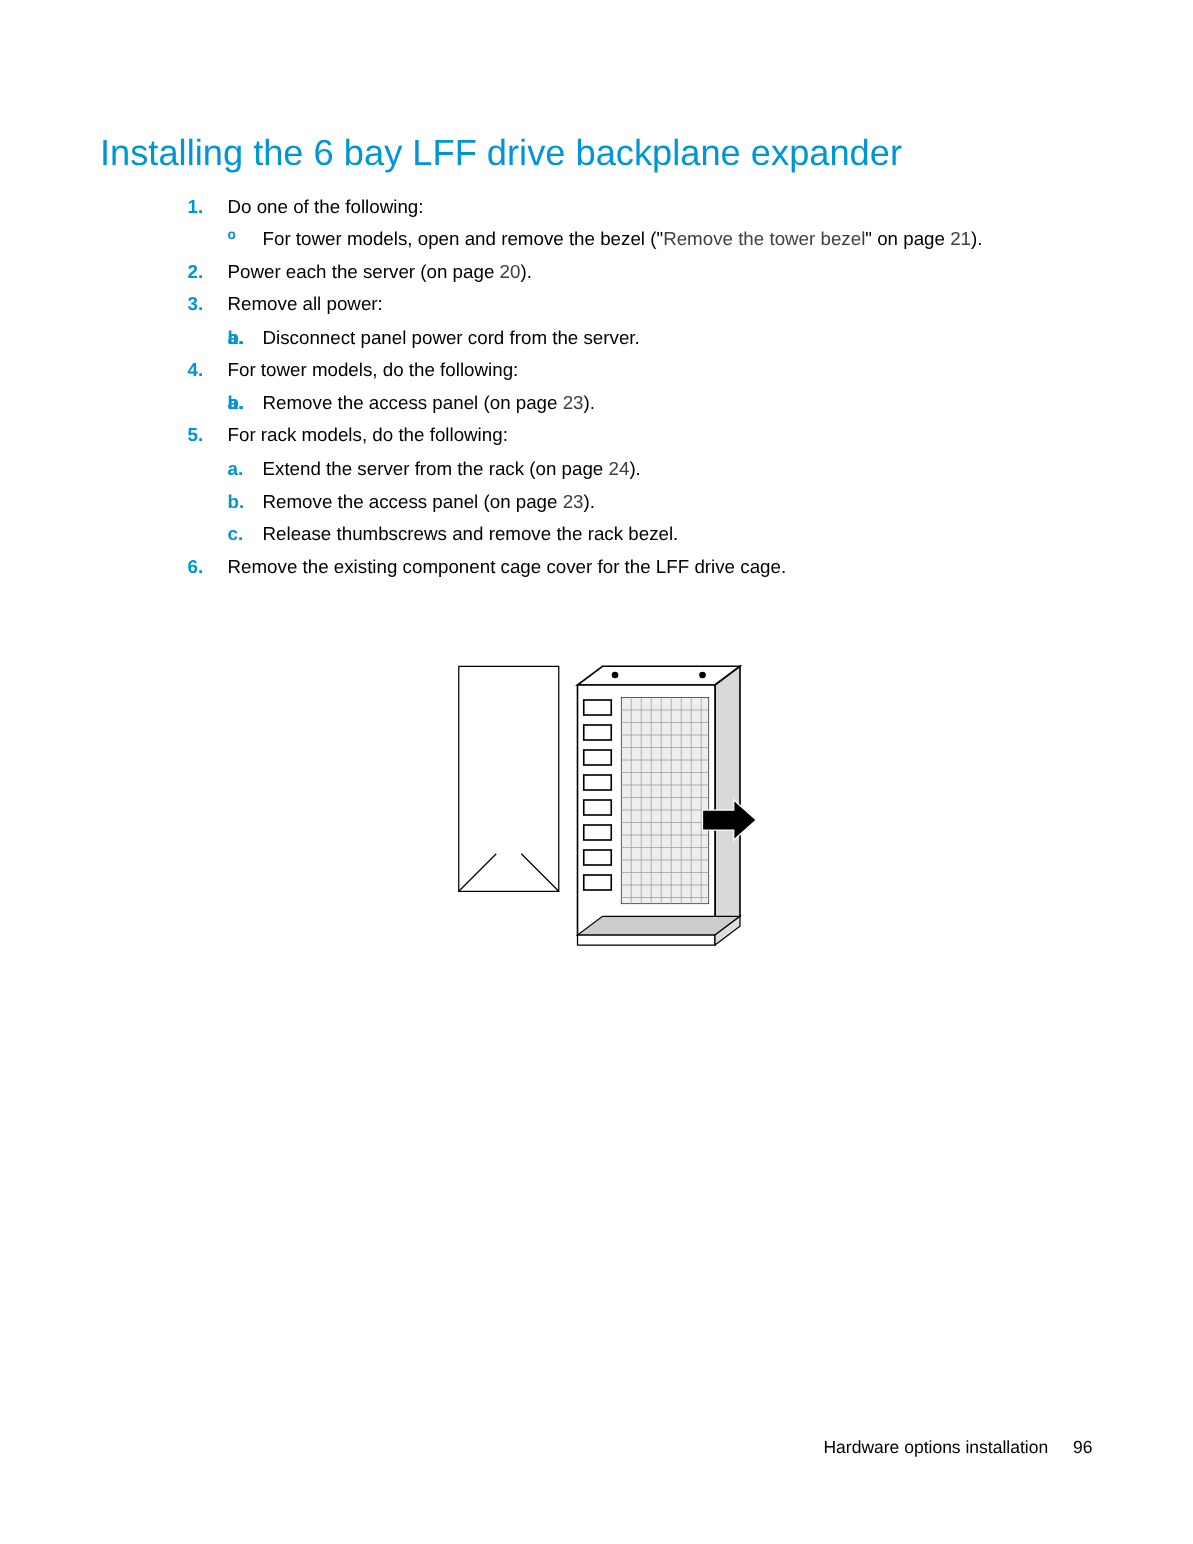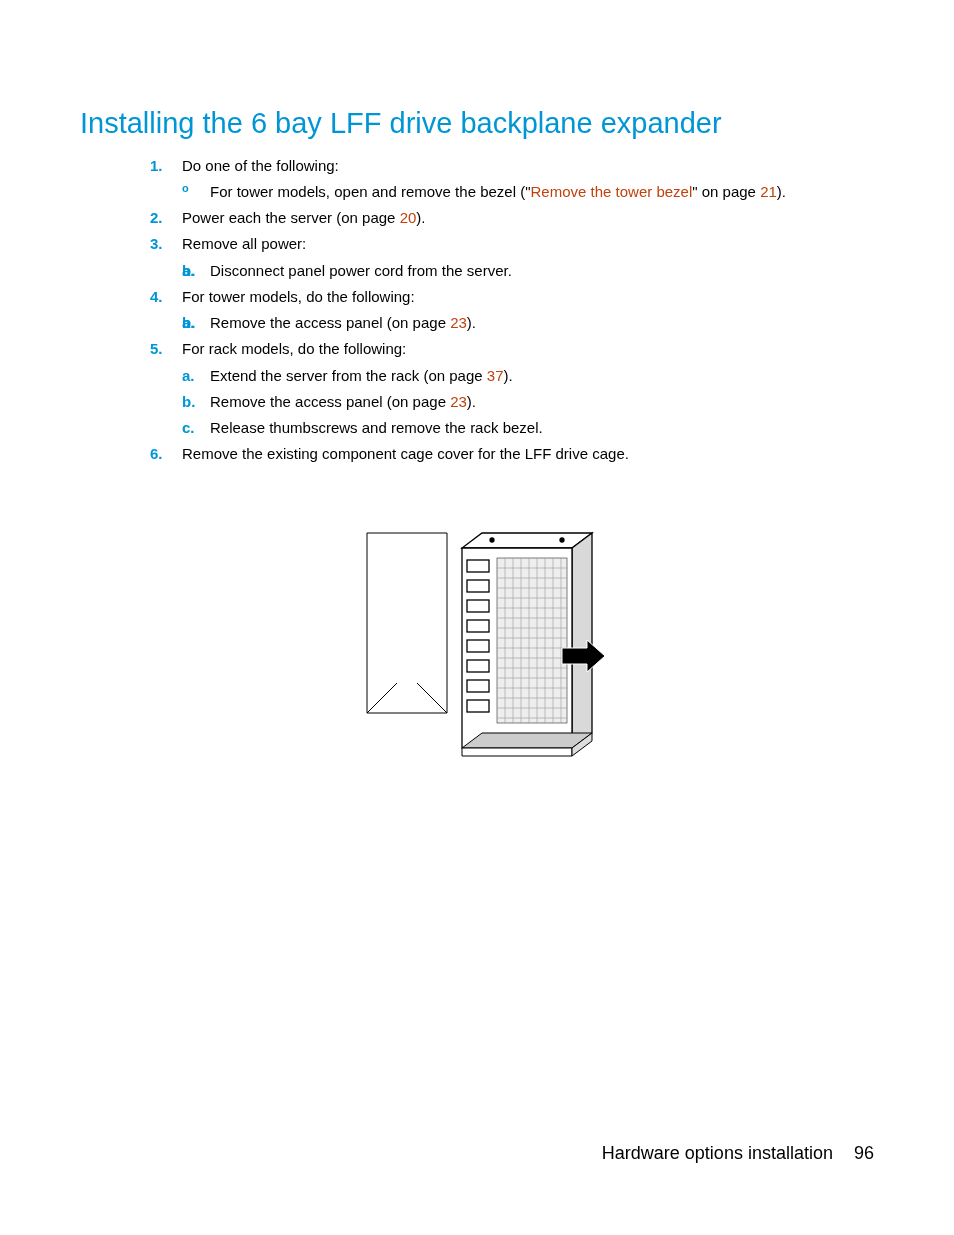--- a/index.html
+++ b/index.html
@@ -71,32 +71,32 @@
     padding-left: 28px;
   }
   ol.alpha > li > .anum {
     position: absolute;
     left: 0;
     top: 0;
     color: #0096d6;
     font-weight: 600;
   }
   .link {
-    color: #c2410c;
+    color: #404040;
   }
   .figure {
     display: flex;
     justify-content: center;
     margin-top: 50px;
   }
   .footer {
     position: absolute;
     bottom: 66px;
     right: 80px;
-    font-size: 18px;
+    font-size: 14px;
   }
   .footer .sep { margin: 0 8px; }
   svg.cage { display:block; }
 </style>
 </head>
 <body>
 
 <div class="page">
   <h1 class="title">Installing the 6 bay LFF drive backplane expander</h1>
 
@@ -144,21 +144,21 @@
         </li>
       </ol>
     </li>
 
     <li>
       <span class="num">5.</span>
       <span>For rack models, do the following:</span>
       <ol class="alpha">
         <li>
           <span class="anum">a.</span>
-          <span>Extend the server from the rack (on page </span><span class="link">37</span><span>).</span>
+          <span>Extend the server from the rack (on page </span><span class="link">24</span><span>).</span>
         </li>
         <li>
           <span class="anum">b.</span>
           <span>Remove the access panel (on page </span><span class="link">23</span><span>).</span>
         </li>
         <li>
           <span class="anum">c.</span>
           <span>Release thumbscrews and remove the rack bezel.</span>
         </li>
       </ol>

